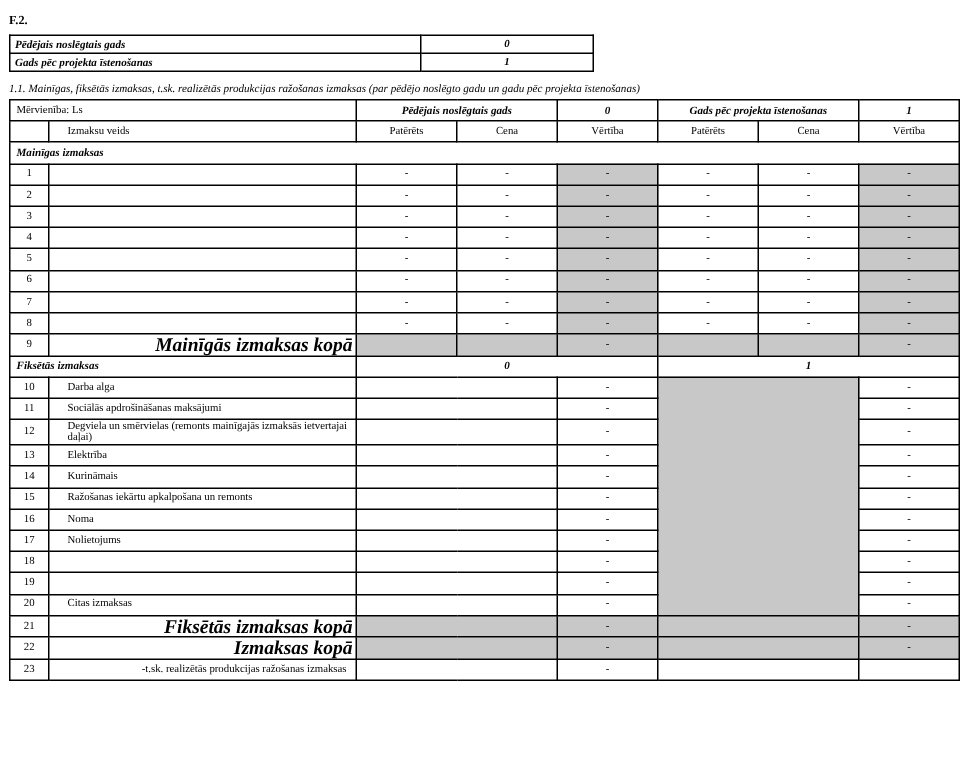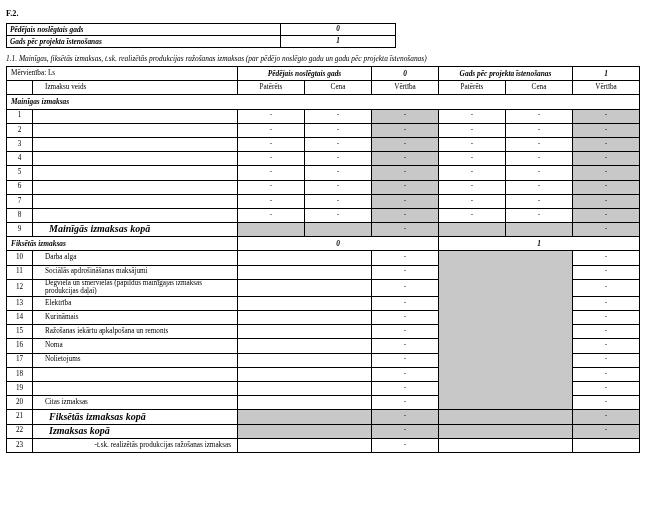--- a/index.html
+++ b/index.html
@@ -105,22 +105,23 @@
   .section {
     font-style: italic;
     font-weight: bold;
     font-size: 7.4px;
     padding-left: 4px;
     margin-top: 46px;
   }
   .section-total {
     font-style: italic;
     font-weight: bold;
-    font-size: 10px;
+    font-size: 13px;
     padding-left: 16px;
+    text-align: right;
   }
   .shade { background: #c8c8c8; }
   .tall { height: 17px; }
   .note-right { text-align: right; padding-right: 6px; margin-top: 48px; }
 </style>
 </head>
 <body>
 
 <div class="page">
 
@@ -287,21 +288,21 @@
     </tr>
     <tr>
       <td class="c-num">11</td>
       <td class="c-name">Sociālās apdrošināšanas maksājumi</td>
       <td class="c-val" colspan="2"></td>
       <td class="c-val">-</td>
       <td class="c-val">-</td>
     </tr>
     <tr class="tall">
       <td class="c-num">12</td>
-      <td class="c-name">Degviela un smērvielas (papildus mainīgajās izmaksās produkcijas daļai)</td>
+      <td class="c-name">Degviela un smērvielas (remonts mainīgajās izmaksās ietvertajai daļai)</td>
       <td class="c-val" colspan="2"></td>
       <td class="c-val">-</td>
       <td class="c-val">-</td>
     </tr>
     <tr>
       <td class="c-num">13</td>
       <td class="c-name">Elektrība</td>
       <td class="c-val" colspan="2"></td>
       <td class="c-val">-</td>
       <td class="c-val">-</td>

